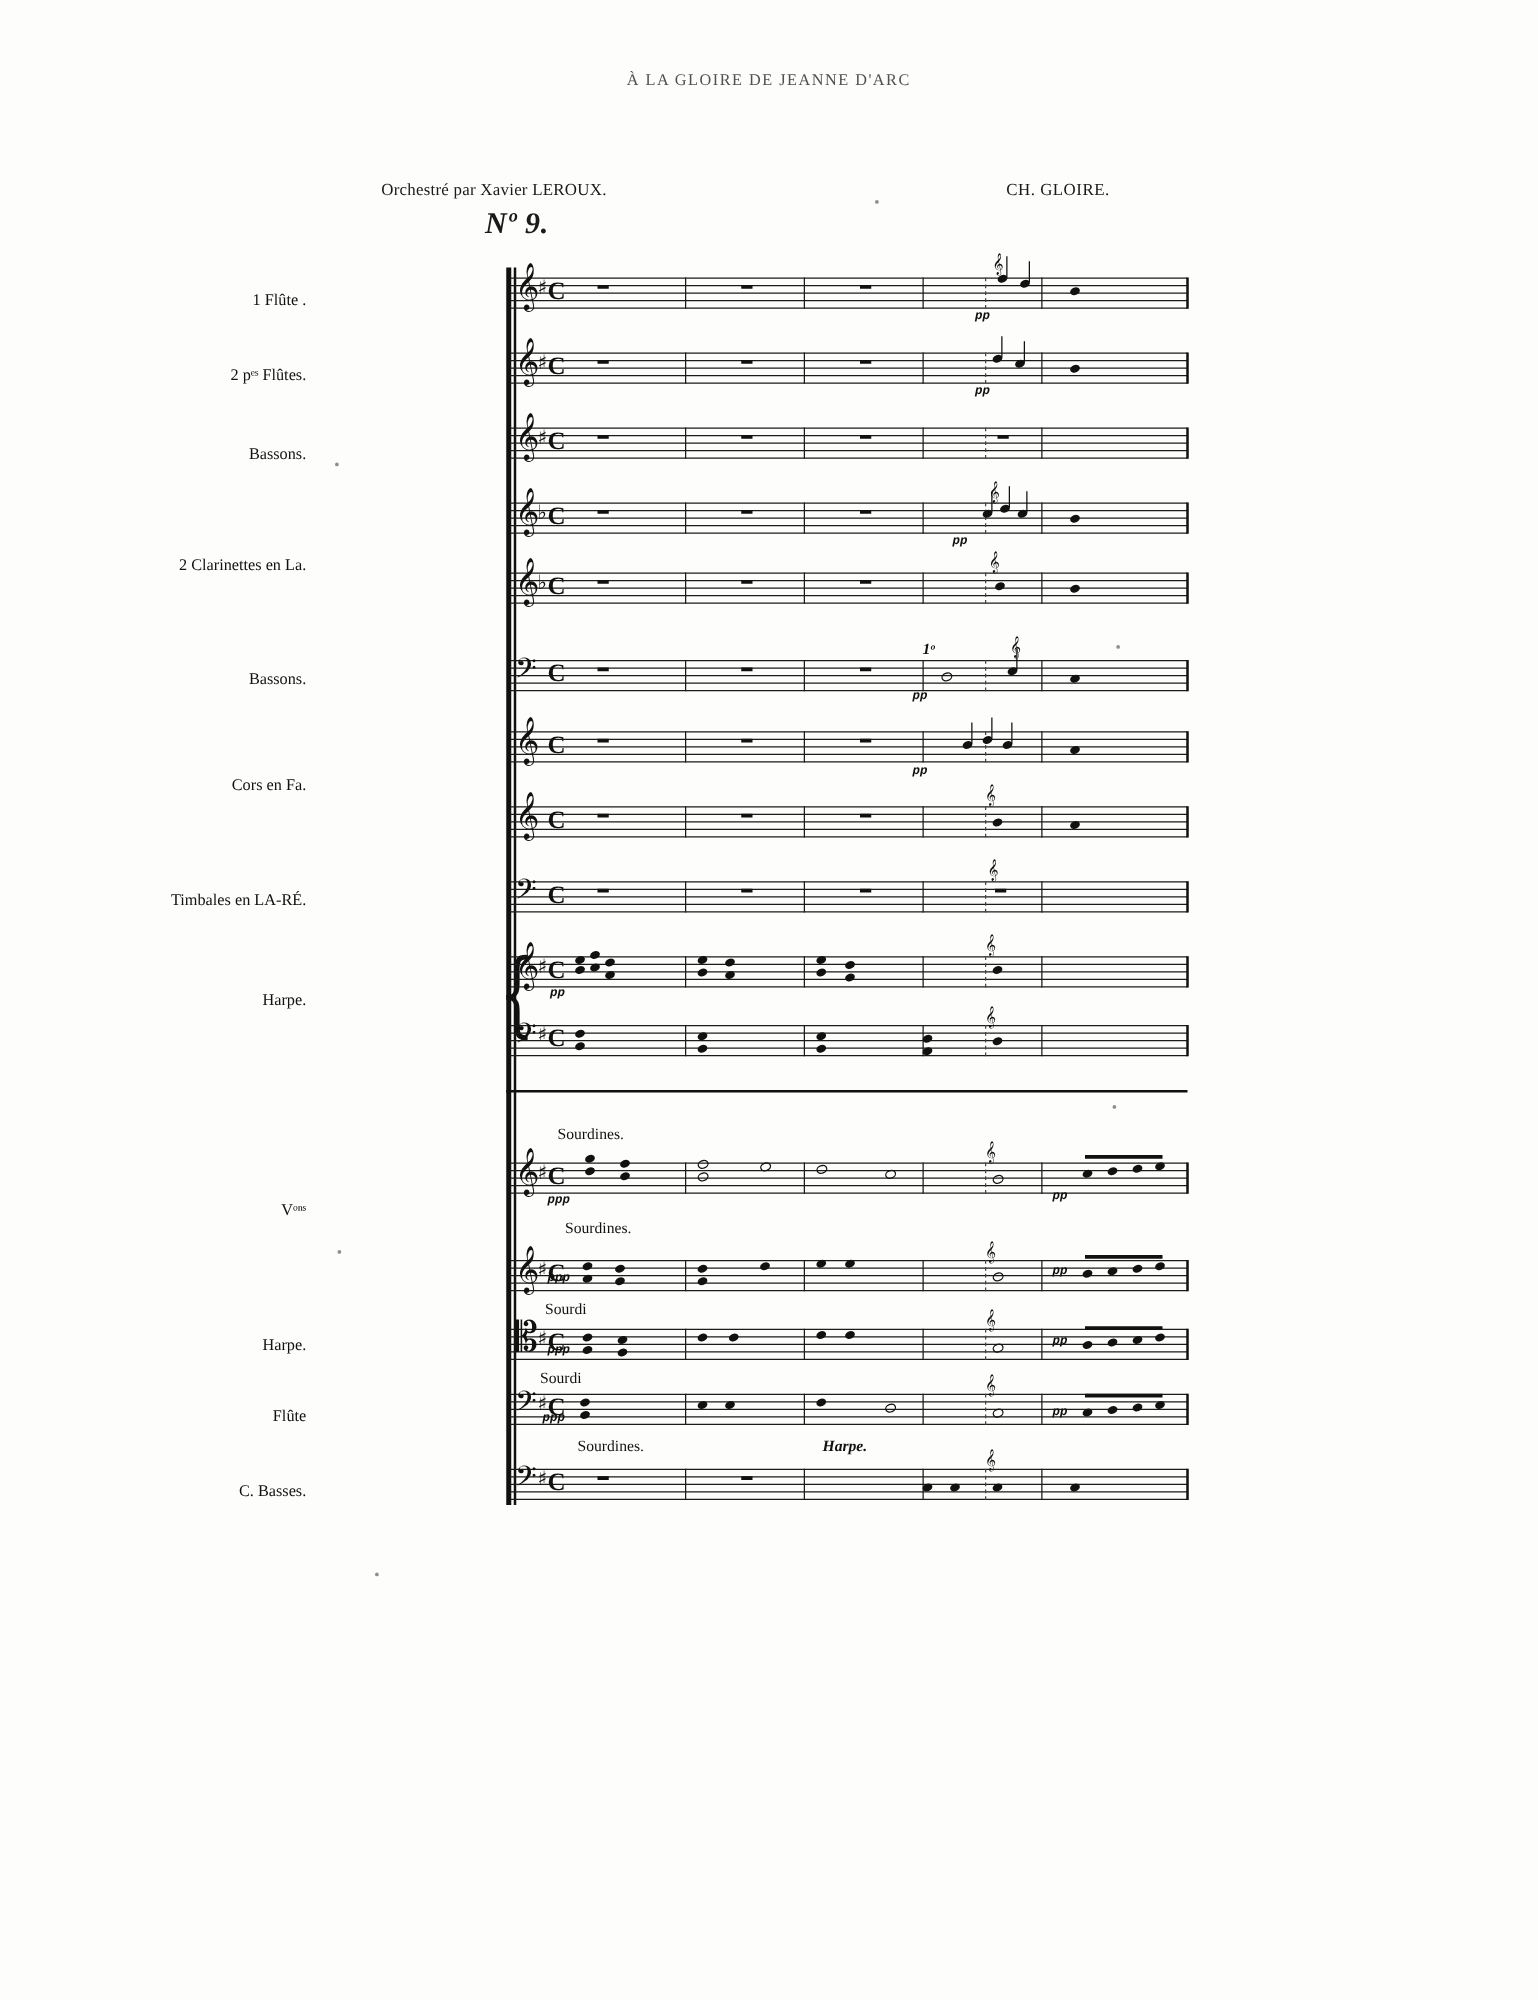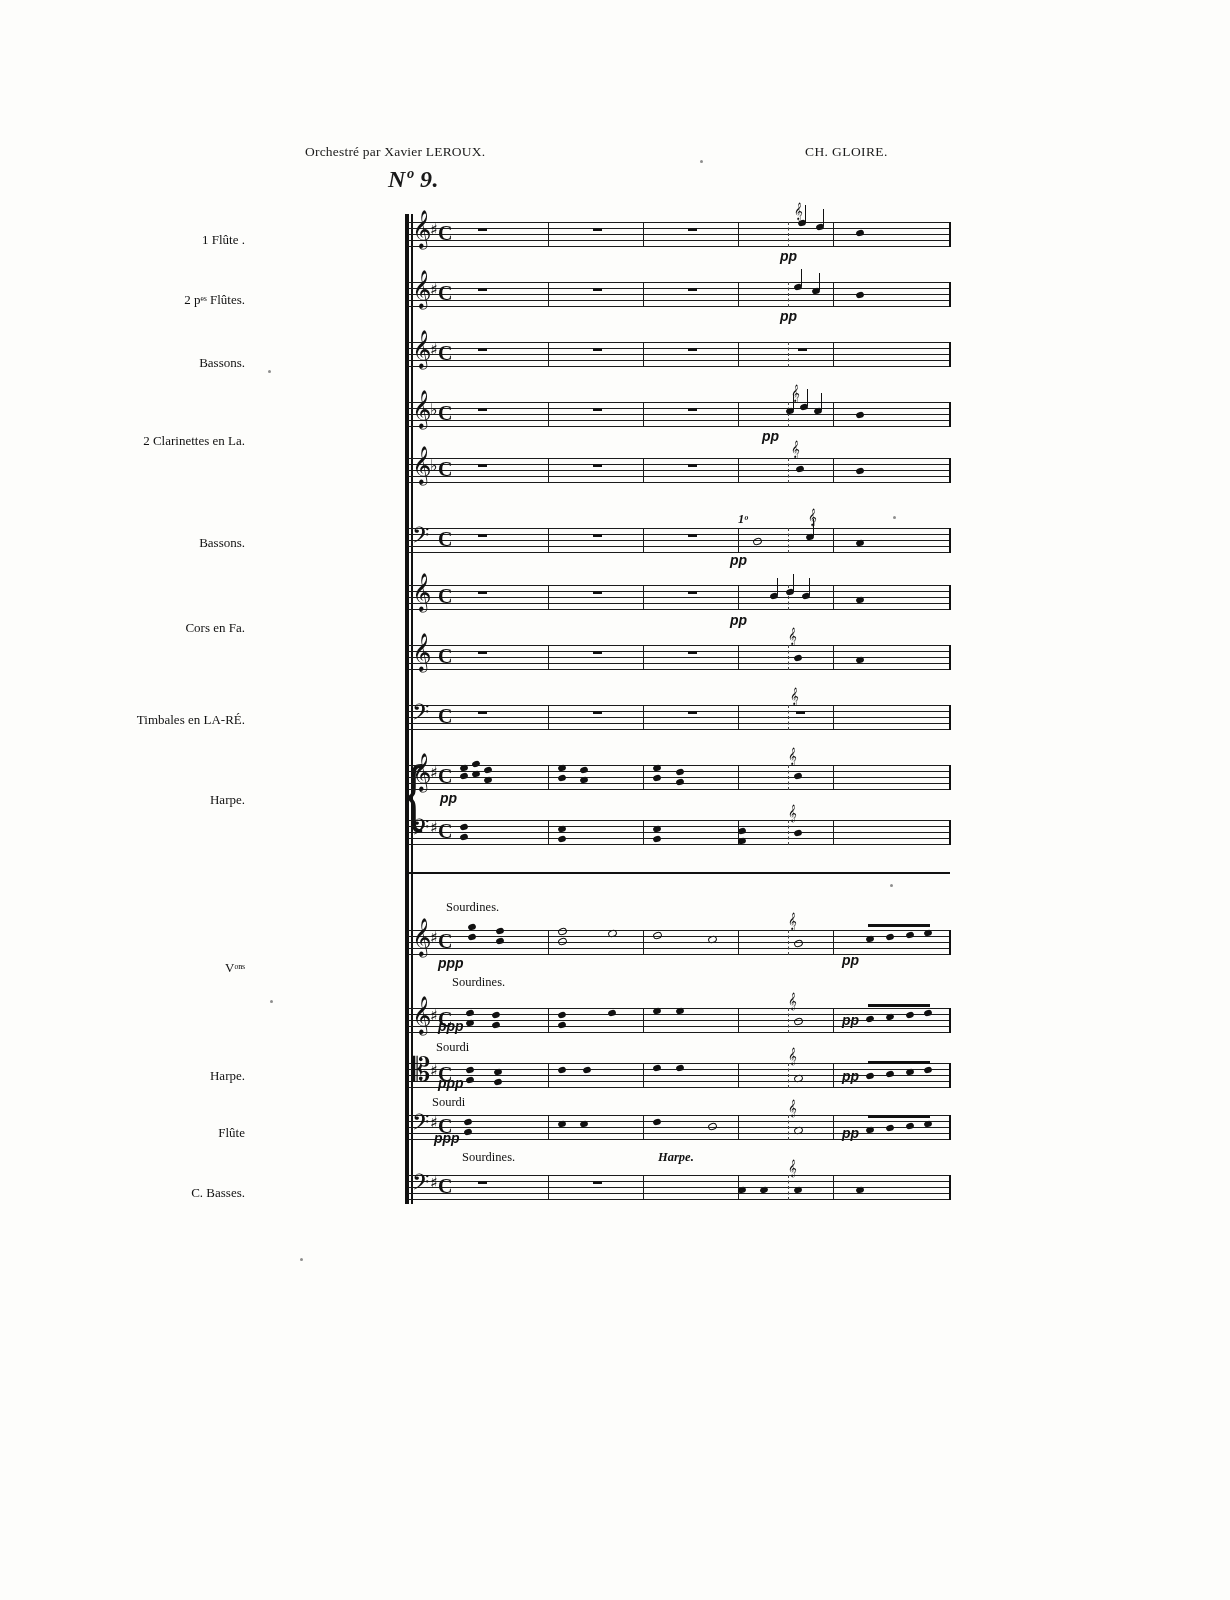--- a/index.html
+++ b/index.html
@@ -153,24 +153,24 @@
   }
   .note.hollow { background: none; border: 1.6px solid #111; width:7px; height:5px;}
   .stem { position:absolute; width:1.2px; height:17px; background:#111; }
   .rest { position:absolute; width:9px; height:3px; background:#111; }
   .ferm { position:absolute; font-size: 15px; line-height:1; color:#111; font-family:"DejaVu Sans", sans-serif;}
   .beam { position:absolute; height:3px; background:#111; }
 
   
   .dyn {
     position: absolute;
-    font-family: Liberation Sans, sans-serif;
+    font-family: Liberation Mono, monospace;
     font-style: italic;
     font-weight: bold;
-    font-size: 14px;
+    font-size: 10px;
     color: #111;
     white-space: nowrap;
   }
   .perf {
     position: absolute;
     font-family: "Liberation Serif", serif;
     font-size: 12.5px;
     color: #111;
     white-space: nowrap;
   }
@@ -213,34 +213,35 @@
   }
 
   
   .speck { position:absolute; background:#333; border-radius:50%; opacity:.55;}
 </style>
 </head>
 <body>
 
 <div class="page">
 
+  <div class="dedication">À LA GLOIRE DE JEANNE D'ARC</div>
   <div class="orchestrator">Orchestré par Xavier LEROUX.</div>
   <div class="composer">CH. GLOIRE.</div>
   <div class="movement-number">Nº 9.</div>
 
   <div class="score">
 
     <div class="system-bar"></div>
     <div class="system-bar2"></div>
 
     <div class="inst-col">
       <div class="inst" style="top:32px">1 Flûte .</div>
       <div class="inst" style="top:92px">2 pᵉˢ Flûtes.</div>
       <div class="inst" style="top:155px">Bassons.</div>
-      <div class="inst" style="top:233px">2 Clarinettes en La.</div>
+      <div class="inst" style="top:244px">2 Clarinettes en La.</div>
       <div class="inst" style="top:335px">Bassons.</div>
       <div class="inst" style="top:420px">Cors en Fa.</div>
       <div class="inst" style="top:512px">Timbales en LA-RÉ.</div>
       <div class="inst" style="top:592px">Harpe.</div>
       <div class="inst" style="top:760px">Vᵒⁿˢ</div>
       <div class="inst" style="top:868px">Harpe.</div>
       <div class="inst" style="top:925px">Flûte</div>
       <div class="inst" style="top:985px">C. Basses.</div>
     </div>
 

